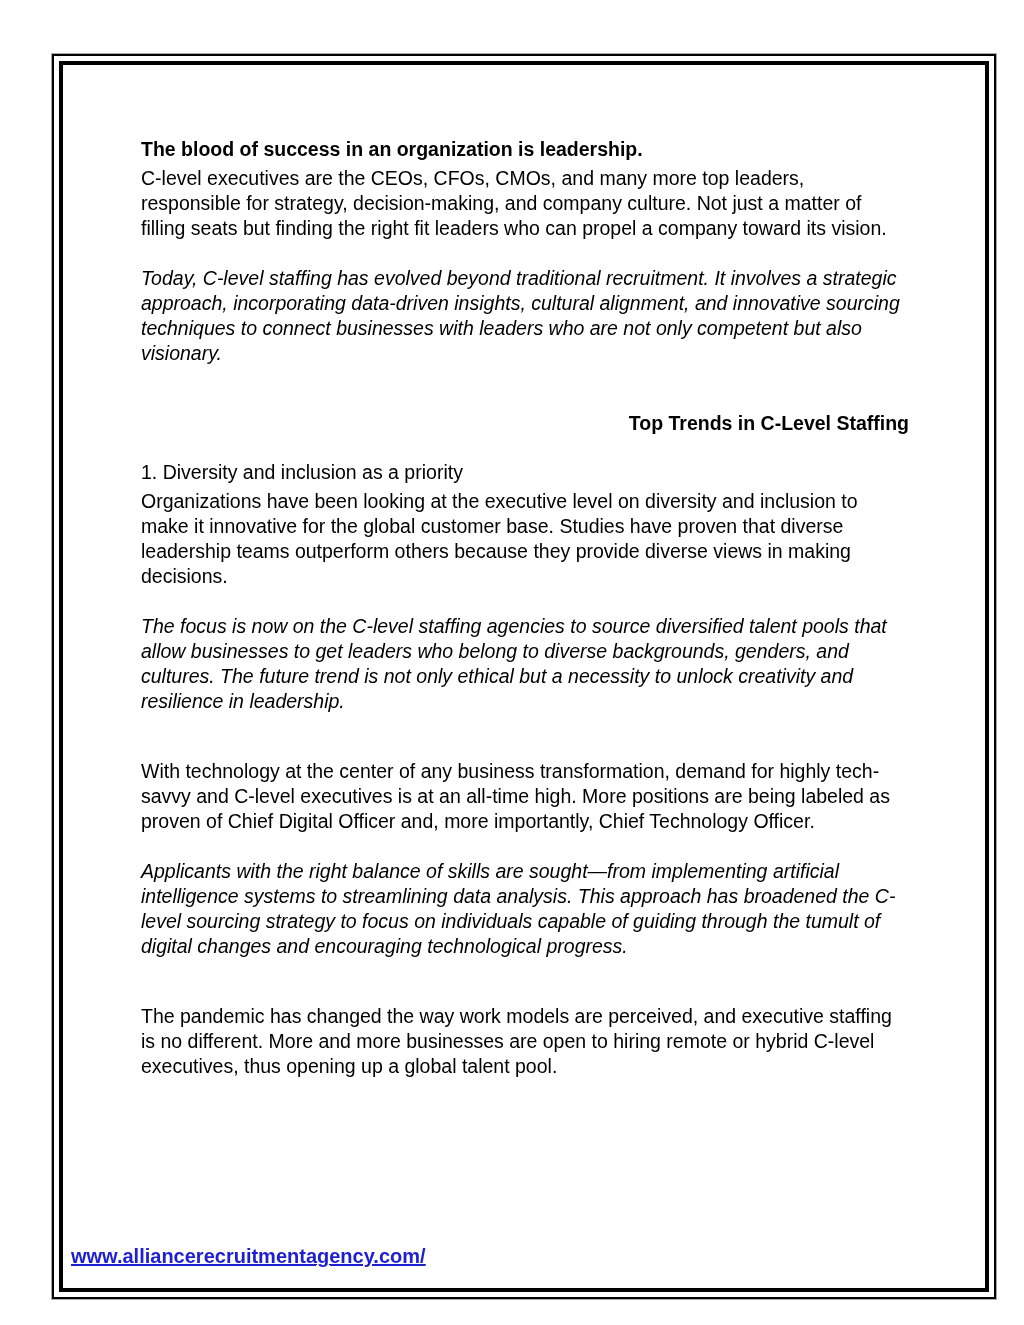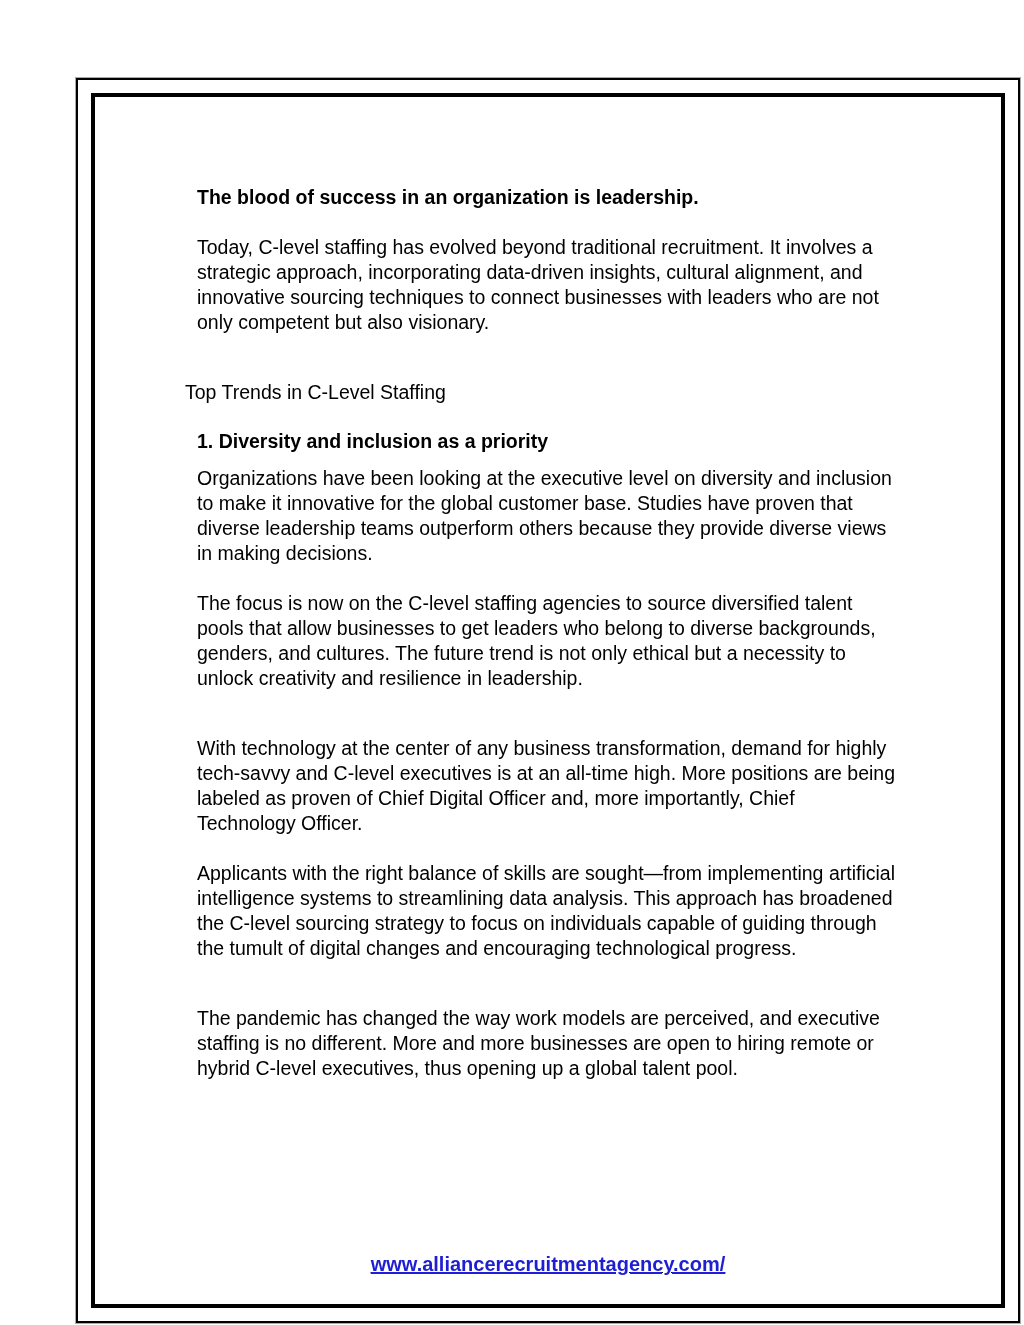--- a/index.html
+++ b/index.html
@@ -1,15 +1,15 @@
 <!DOCTYPE html>
 <html><head>
 <meta charset="utf-8">
 <style>
-  * { margin: 12px; padding: 0; box-sizing: border-box; }
+  * { margin: 4px; padding: 0; box-sizing: border-box; }
   html, body {
     width: 1024px; height: 1325px;
     background: #ffffff;
     font-family: "Liberation Sans", sans-serif;
     color: #000000;
     overflow: hidden;
   }
   body { position: relative; }
 
   
@@ -30,51 +30,52 @@
   .content {
     position: absolute;
     inset: 0;
     padding: 64px 68px 0 66px;
     font-size: 19.5px;
     line-height: 25px;
     text-align: left;
   }
 
   .lead { font-weight: bold; }
-  .doc-heading { font-weight: normal; }
-  .sec-heading { font-weight: bold; }
+  .doc-heading { font-weight: bold; text-align: right; }
+  .sec-heading { font-weight: normal; }
 
-  .gap-s { margin-top: 25px; }
+  .gap-s { margin-top: 25px; font-style: italic; }
   .gap-m { margin-top: 24px; }
   .gap-l { margin-top: 45px; }
 
   .footer {
     position: absolute;
     left: 0; right: 0;
     bottom: 16px;
-    text-align: center;
+    text-align: left;
     text-decoration: underline;
   }
   .footer a {
     font-weight: bold;
     font-size: 20px;
     text-decoration: underline;
     cursor: pointer;
   }
 </style>
 </head>
 <body>
 
 <div class="page-frame">
   <div class="page-frame-inner">
 
     <div class="content">
 
       <div class="block">
         <div class="lead">The blood of success in an organization is leadership.</div>
+        <div class="body-text">C-level executives are the CEOs, CFOs, CMOs, and many more top leaders, responsible for strategy, decision-making, and company culture. Not just a matter of filling seats but finding the right fit leaders who can propel a company toward its vision.</div>
       </div>
 
       <div class="block gap-s">
         <div class="body-text">Today, C-level staffing has evolved beyond traditional recruitment. It involves a strategic approach, incorporating data-driven insights, cultural alignment, and innovative sourcing techniques to connect businesses with leaders who are not only competent but also visionary.</div>
       </div>
 
       <div class="doc-heading gap-l">Top Trends in C-Level Staffing</div>
 
       <div class="block gap-m">
         <div class="sec-heading">1. Diversity and inclusion as a priority</div>

